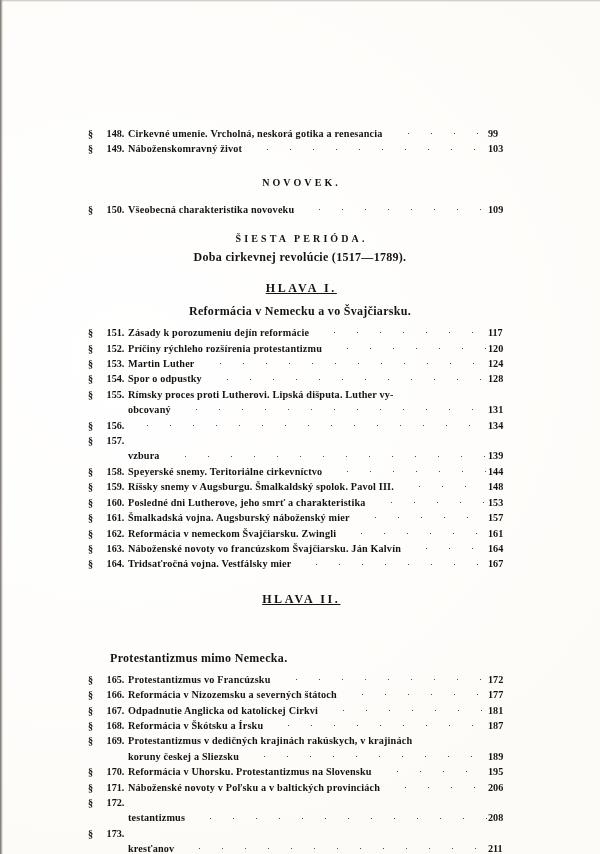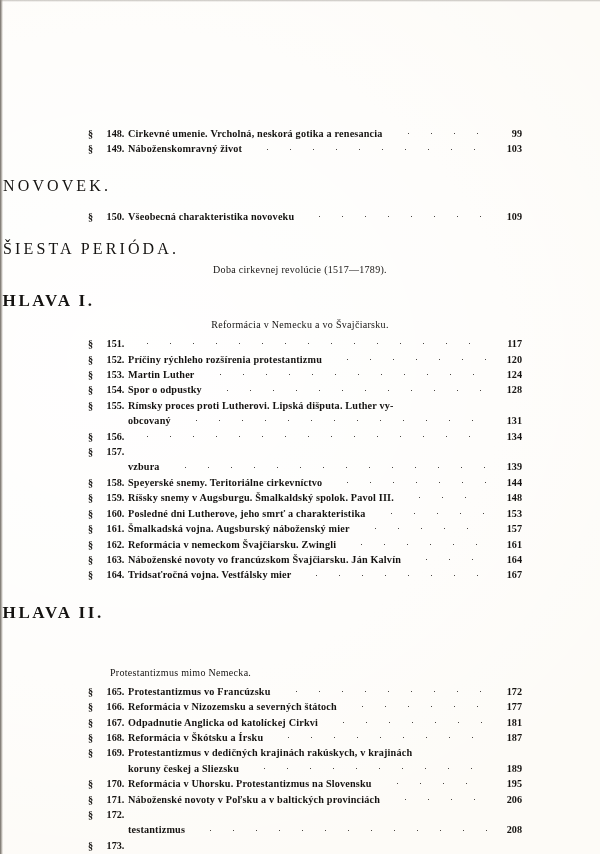--- a/index.html
+++ b/index.html
@@ -98,50 +98,51 @@
     background-image: radial-gradient(circle, #2a2622 0.65px, rgba(0,0,0,0) 0.8px);
     background-size: 23px 11px;
     background-position: 8px center;
     background-repeat: repeat-x;
     opacity: 0.85;
   }
   .leader.hidden { background-image: none; }
   .pg {
     flex: 0 0 34px;
     width: 34px;
-    text-align: right;
+    text-align: left;
     letter-spacing: 0;
   }
 
   
   .cont-line .sec-mark,
   .cont-line .sec-num { visibility: hidden; }
 
   
   .no-pg .pg { visibility: hidden; }
 
   
   .head-major {
-    text-align: left;
-    font-weight: 400;
-    font-size: 16px;
+    text-align: center;
+    font-weight: 700;
+    font-size: 10px;
     letter-spacing: 3.1px;
     text-indent: 3.1px;
   }
   .head-chapter {
-    text-align: left;
+    text-align: center;
     font-weight: 700;
-    font-size: 17px;
+    font-size: 12px;
     letter-spacing: 2.6px;
     text-indent: 2.6px;
+    text-decoration: underline;
   }
   .head-sub {
     text-align: center;
-    font-weight: 400;
-    font-size: 10px;
+    font-weight: 700;
+    font-size: 12px;
     letter-spacing: 0.3px;
   }
   .head-sub.left-ish {
     text-align: left;
   }
 
   .sp-6 { height: 6px; }
   .sp-8 { height: 8px; }
   .sp-12 { height: 12px; }
   .sp-14 { height: 14px; }
@@ -207,20 +208,21 @@
 
     <div class="head-chapter">HLAVA I.</div>
     <div class="sp-8"></div>
     <div class="head-sub">Reformácia v Nemecku a vo Švajčiarsku.</div>
     <div class="sp-6"></div>
 
     <div class="block" id="hlava1-entries">
         <div class="toc-line">
           <span class="sec-mark">§</span>
           <span class="sec-num">151.</span>
+          <span class="sec-title">Zásady k porozumeniu dejín reformácie</span>
           <span class="leader"></span>
           <span class="pg">117</span>
         </div>
         <div class="toc-line">
           <span class="sec-mark">§</span>
           <span class="sec-num">152.</span>
           <span class="sec-title">Príčiny rýchleho rozšírenia protestantizmu</span>
           <span class="leader"></span>
           <span class="pg">120</span>
         </div>

